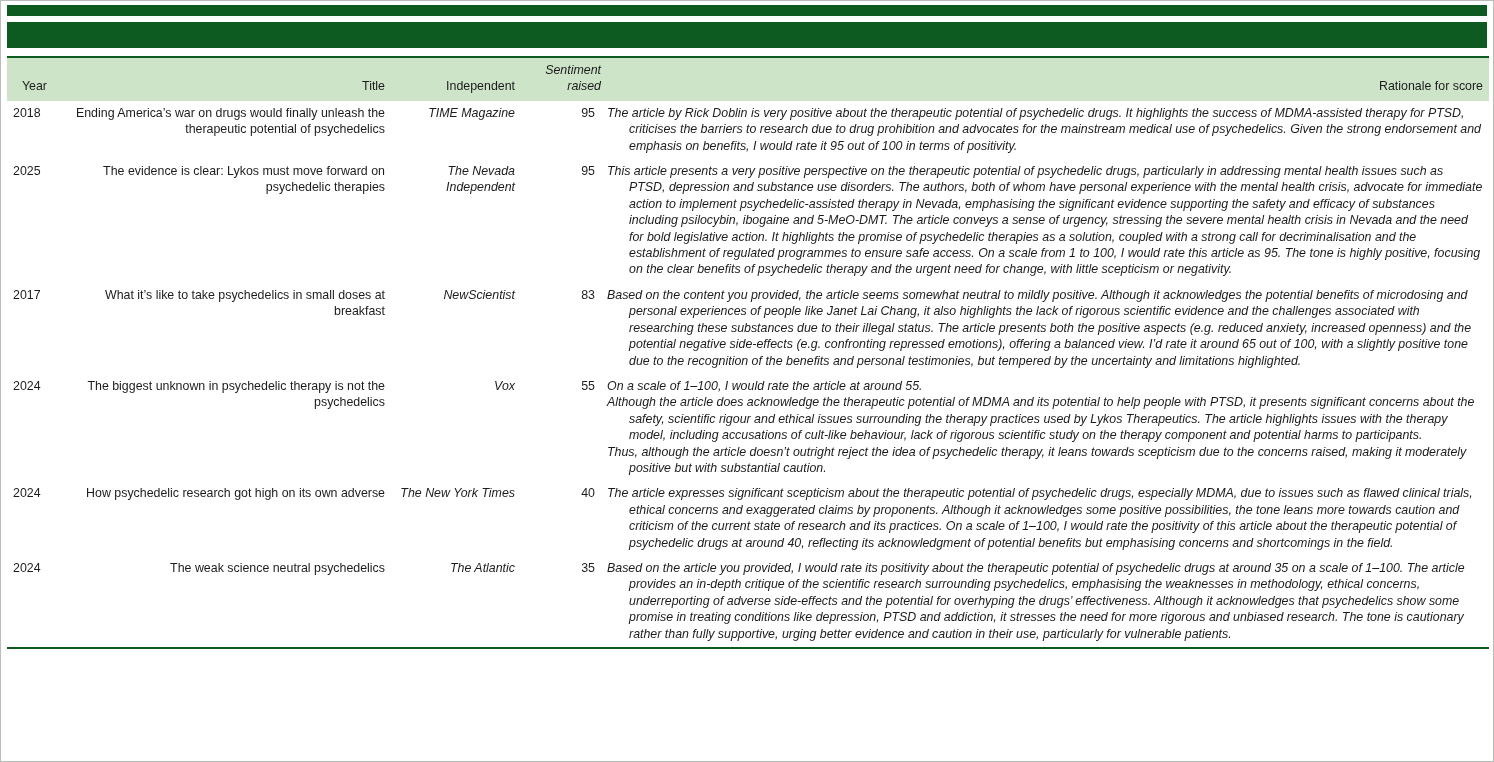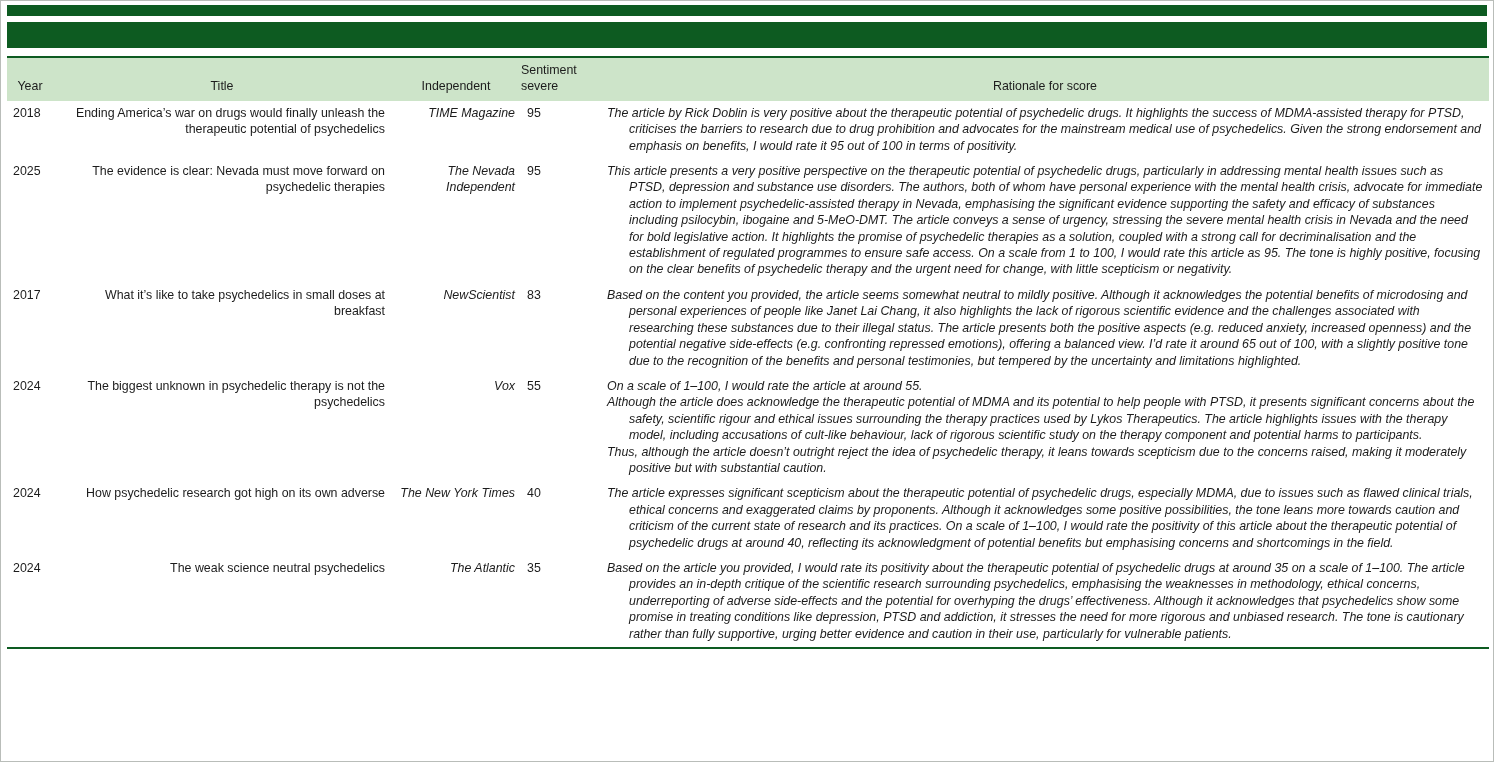--- a/index.html
+++ b/index.html
@@ -36,46 +36,47 @@
     border-collapse: collapse;
     table-layout: fixed;
     font-size: 12.4px;
     line-height: 16.4px;
     color: #1c1c1c;
   }
   table.sentiment thead th {
     background: var(--light-green);
     border-top: 2px solid var(--dark-green);
     font-weight: normal;
-    text-align: center;
+    text-align: right;
     vertical-align: bottom;
     padding: 4px 6px 6px 6px;
   }
   table.sentiment thead th.score-head {
-    text-align: left;
+    text-align: right;
     padding-left: 0;
     padding-right: 0;
+    font-style: italic;
   }
   table.sentiment tbody td {
     vertical-align: top;
     padding: 4px 6px 5px 6px;
   }
   table.sentiment tbody tr:last-child td {
     border-bottom: 2px solid var(--dark-green);
   }
   col.c-year      { width: 46px;  }
   col.c-title     { width: 338px; }
   col.c-pub       { width: 130px; }
   col.c-score     { width: 80px;  }
   col.c-rationale { width: 888px; }
   td.year-cell {
     padding-left: 16px;
   }
   td.score-cell {
-    text-align: left;
+    text-align: right;
     padding-left: 0;
     padding-right: 0;
   }
   .hang {
     padding-left: 24px;
     text-indent: -24px;
     text-align: right;
   }
   td.pub-cell {
     font-style: italic;
@@ -109,21 +110,21 @@
       <col class="c-score">
       <col class="c-rationale">
     </colgroup>
     <thead>
       <tr>
         <th>Year</th>
         <th>Title</th>
         <th>Independent</th>
         <th class="score-head">
           <span>Sentiment</span><br>
-          <span>severe</span>
+          <span>raised</span>
         </th>
         <th>Rationale for score</th>
       </tr>
     </thead>
     <tbody>
 
       <tr>
         <td class="year-cell">2018</td>
         <td class="title-cell">
             <div class="hang">Ending America’s war on drugs would finally unleash the therapeutic potential of psychedelics</div>
@@ -133,21 +134,21 @@
           </td>
         <td class="score-cell">95</td>
         <td class="rationale-cell">
           <div class="para">The article by Rick Doblin is very positive about the therapeutic potential of psychedelic drugs. It highlights the success of MDMA-assisted therapy for PTSD, criticises the barriers to research due to drug prohibition and advocates for the mainstream medical use of psychedelics. Given the strong endorsement and emphasis on benefits, I would rate it 95 out of 100 in terms of positivity.</div>
         </td>
       </tr>
 
       <tr>
         <td class="year-cell">2025</td>
         <td class="title-cell">
-            <div class="hang">The evidence is clear: Nevada must move forward on psychedelic therapies</div>
+            <div class="hang">The evidence is clear: Lykos must move forward on psychedelic therapies</div>
           </td>
         <td class="pub-cell">
             <div class="hang">The Nevada Independent</div>
           </td>
         <td class="score-cell">95</td>
         <td class="rationale-cell">
           <div class="para">This article presents a very positive perspective on the therapeutic potential of psychedelic drugs, particularly in addressing mental health issues such as PTSD, depression and substance use disorders. The authors, both of whom have personal experience with the mental health crisis, advocate for immediate action to implement psychedelic-assisted therapy in Nevada, emphasising the significant evidence supporting the safety and efficacy of substances including psilocybin, ibogaine and 5-MeO-DMT. The article conveys a sense of urgency, stressing the severe mental health crisis in Nevada and the need for bold legislative action. It highlights the promise of psychedelic therapies as a solution, coupled with a strong call for decriminalisation and the establishment of regulated programmes to ensure safe access. On a scale from 1 to 100, I would rate this article as 95. The tone is highly positive, focusing on the clear benefits of psychedelic therapy and the urgent need for change, with little scepticism or negativity.</div>
         </td>
       </tr>
 

